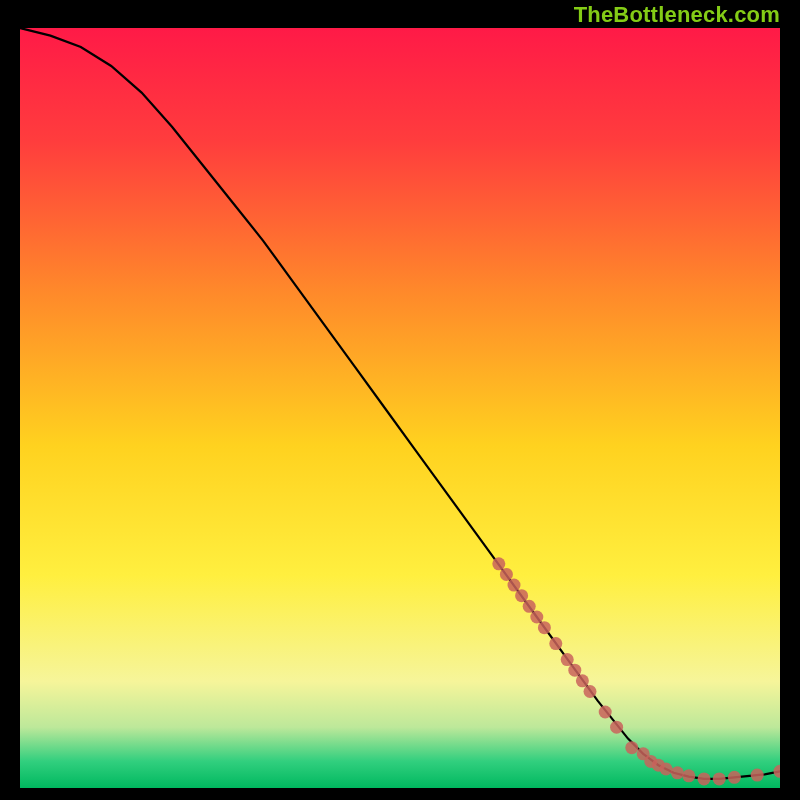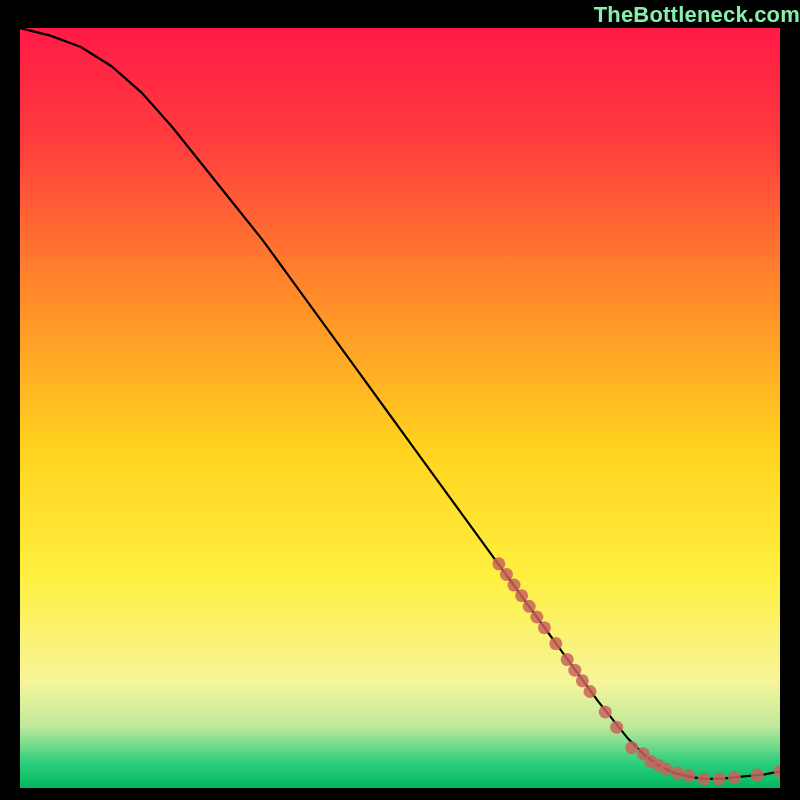--- a/index.html
+++ b/index.html
@@ -6,25 +6,25 @@
   html, body { width: 800px; height: 800px; background: #000; overflow: hidden; }
   .stage {
     position: relative;
     width: 800px;
     height: 800px;
     background: #000;
   }
   .watermark {
     position: absolute;
     top: 2px;
-    right: 0;
+    right: 20px;
     font-family: Arial, Helvetica, sans-serif;
     font-size: 22px;
     font-weight: 600;
-    color: #86efac;
+    color: #84cc16;
     letter-spacing: 0.2px;
     user-select: none;
   }
   .plot-wrap {
     position: absolute;
     left: 20px;
     top: 28px;
     width: 760px;
     height: 760px;
   }

